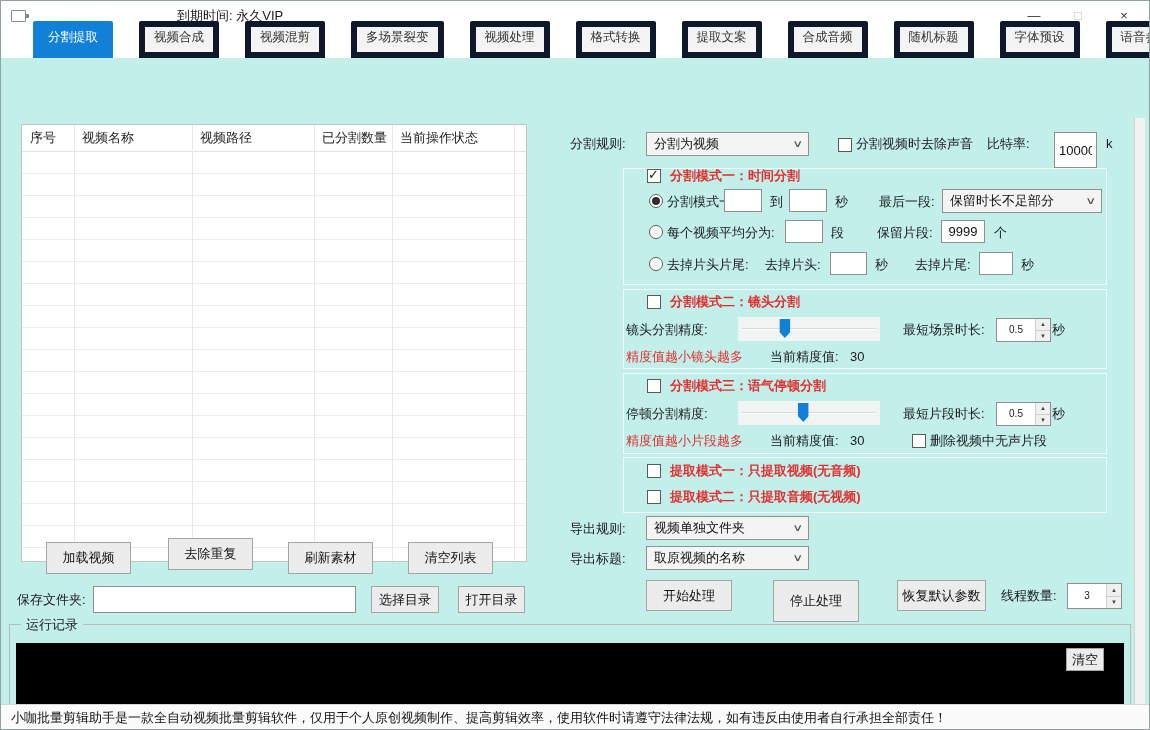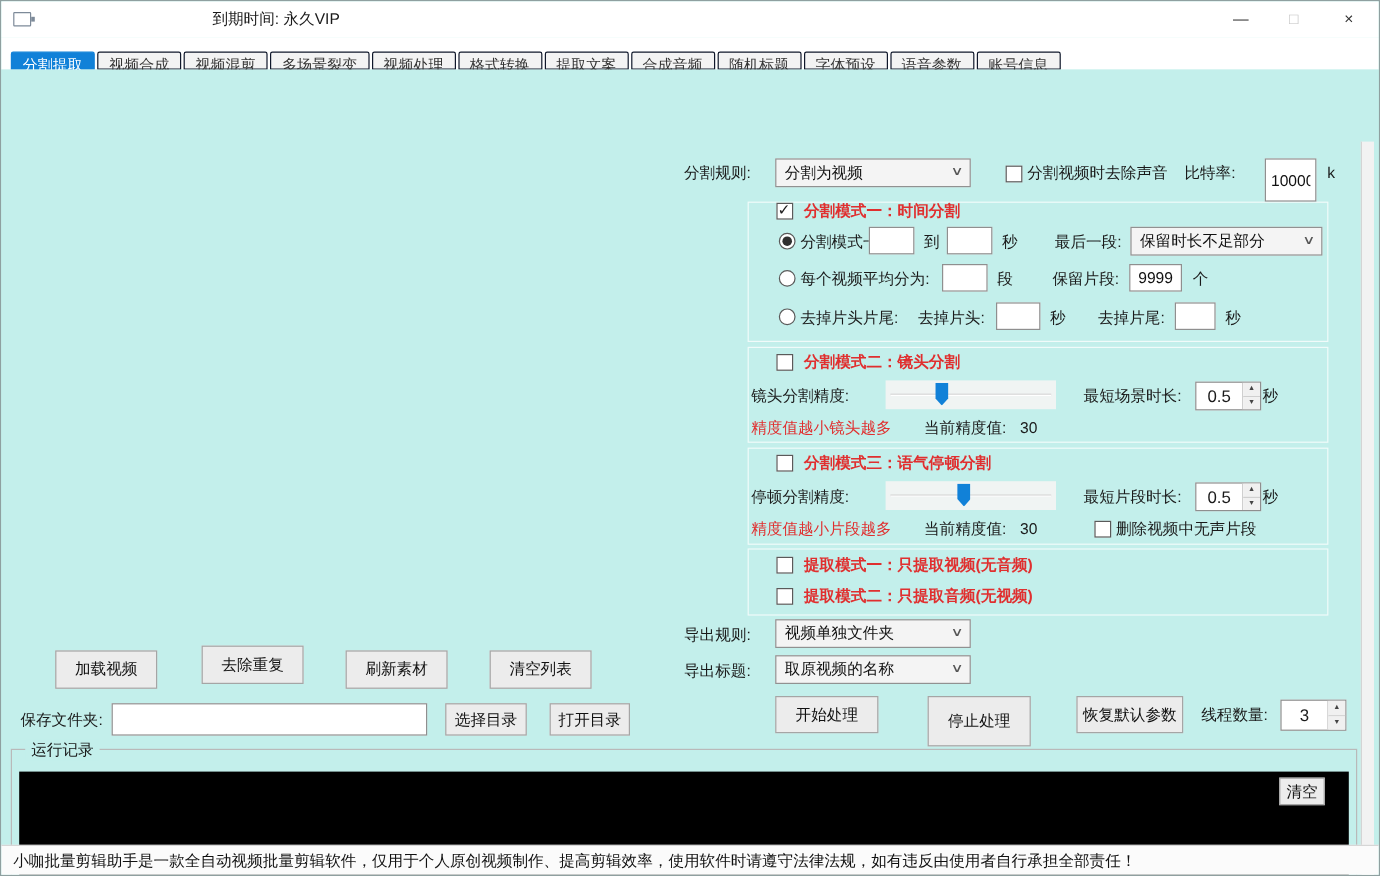--- a/index.html
+++ b/index.html
@@ -16,23 +16,23 @@
     border: 1px solid #7d8a99; border-radius: 1px; }
   .app-icon::after { content: ""; position: absolute; right: -4px; top: 3px; width: 3px; height: 4px; background: #7d8a99; }
   .win-title { position: absolute; left: 32px; top: 0; line-height: 30px; font-size: 13px; }
   .win-expiry { position: absolute; left: 176px; top: 0; line-height: 30px; font-size: 13px; }
   .win-btn { position: absolute; top: 0; width: 44px; height: 30px; text-align: center; line-height: 30px;
     font-size: 13px; color: #333; }
   .win-btn.max { color: #c2c2c2; }
   
   .tabbar { position: absolute; left: 0; top: 30px; width: 100%; height: 27px; background: #ffffff;
     display: flex; align-items: flex-end; padding-left: 8px; }
-  .tab { height: 15px; line-height: 21px; padding: 0 9px; margin-right: 2px;
-    background: #f3f3f3; border: 1px solid #0f172a; border-radius: 2px 2px 0 0;
-    font-size: 12.5px; color: #333; white-space: nowrap; }
+  .tab { height: 37px; line-height: 21px; padding: 0 9px; margin-right: 2px;
+    background: #f3f3f3; border: 6px solid #0f172a; border-radius: 2px 2px 0 0;
+    font-size: 12.5px; color: #333; white-space: nowrap; margin-left: 24px; }
   .tab.active { background: #1181d8; border-color: #1181d8; color: #fff; }
   
   .main { position: absolute; left: 0; top: 57px; width: 100%; height: 646px; background: #c3efeb; }
   .scroll-strip { position: absolute; left: 1133px; top: 60px; width: 11px; height: 641px;
     background: #f2f2f2; border-left: 1px solid #d4d4d4; }
   
   .file-table { position: absolute; left: 20px; top: 66px; width: 506px; height: 438px;
     background: #fff; border: 1px solid #bfc8c8; }
   .thead { position: absolute; left: 0; top: 0; right: 0; height: 27px; display: flex;
     align-items: center; border-bottom: 1px solid #e3e3e3; }
@@ -58,21 +58,21 @@
   .radio { position: absolute; width: 14px; height: 14px; border-radius: 50%; background: #fff; border: 1px solid #5a5a5a; }
   .radio.checked::after { content: ""; position: absolute; left: 2px; top: 2px; width: 8px; height: 8px;
     border-radius: 50%; background: #2f2f2f; }
   .slider { position: absolute; width: 142px; height: 24px; background: #f0f4f3; }
   .slider .track { position: absolute; left: 4px; right: 4px; top: 11px; height: 2px; background: #d8d8d8;
     border-bottom: 1px solid #fff; }
   .slider .thumb { position: absolute; top: 2px; width: 11px; height: 19px; background: #1181d8;
     transform: translateX(-50%);
     clip-path: polygon(0 0, 100% 0, 100% 68%, 50% 100%, 0 68%); }
   .spin { position: absolute; display: flex; background: #fff; border: 1px solid #8f8f8f; height: 24px; }
-  .spin .spin-val { width: 38px; text-align: center; line-height: 22px; font-size: 14px; }
+  .spin .spin-val { width: 38px; text-align: center; line-height: 22px; font-size: 10px; }
   .spin .arrows { display: flex; flex-direction: column; width: 15px; border-left: 1px solid #cfcfcf; }
   .spin .arrows span { flex: 1; display: flex; align-items: center; justify-content: center;
     font-size: 6px; color: #444; background: #f0f0f0; }
   .spin .arrows span:first-child { border-bottom: 1px solid #cfcfcf; }
   .groupline { position: absolute; border: 1px solid rgba(255,255,255,0.75); pointer-events: none; }
   
   .log-group { position: absolute; left: 8px; top: 566px; width: 1122px; height: 134px;
     border: 1px solid #b9b9b9; }
   .log-group > .glabel { position: absolute; left: 11px; top: -9px; background: #c3efeb; padding: 0 5px; font-size: 13px; }
   .log-area { position: absolute; left: 6px; top: 18px; right: 6px; bottom: 5px; background: #000; }
@@ -111,20 +111,35 @@
   </div>
 
   <div class="main">
     <div class="scroll-strip"></div>
 
     <div class="groupline" style="left:622px;top:110px;width:484px;height:117px"></div>
     <div class="groupline" style="left:622px;top:231px;width:484px;height:80px"></div>
     <div class="groupline" style="left:622px;top:315px;width:484px;height:81px"></div>
     <div class="groupline" style="left:622px;top:399px;width:484px;height:56px"></div>
 
+    <div class="file-table">
+      <div class="thead">
+        <span class="th" style="width:52px">序号</span>
+        <span class="th" style="width:118px">视频名称</span>
+        <span class="th" style="width:122px">视频路径</span>
+        <span class="th" style="width:78px">已分割数量</span>
+        <span class="th" style="width:122px">当前操作状态</span>
+      </div>
+      <div class="tbody"></div>
+      <div class="colline" style="left:52px"></div>
+      <div class="colline" style="left:170px"></div>
+      <div class="colline" style="left:292px"></div>
+      <div class="colline" style="left:370px"></div>
+      <div class="colline" style="left:492px"></div>
+    </div>
 
     <div class="btn" style="left:45px;top:484px;width:85px;height:32px">加载视频</div>
     <div class="btn" style="left:167px;top:480px;width:85px;height:32px">去除重复</div>
     <div class="btn" style="left:287px;top:484px;width:85px;height:32px">刷新素材</div>
     <div class="btn" style="left:407px;top:484px;width:85px;height:32px">清空列表</div>
 
     <span class="lbl" style="left:16px;top:534px">保存文件夹:</span>
     <input class="tinput" style="left: 92px; top: 528px; width: 263px; height: 27px;" value="">
     <div class="btn" style="left:370px;top:528px;width:68px;height:27px">选择目录</div>
     <div class="btn" style="left:457px;top:528px;width:67px;height:27px">打开目录</div>

